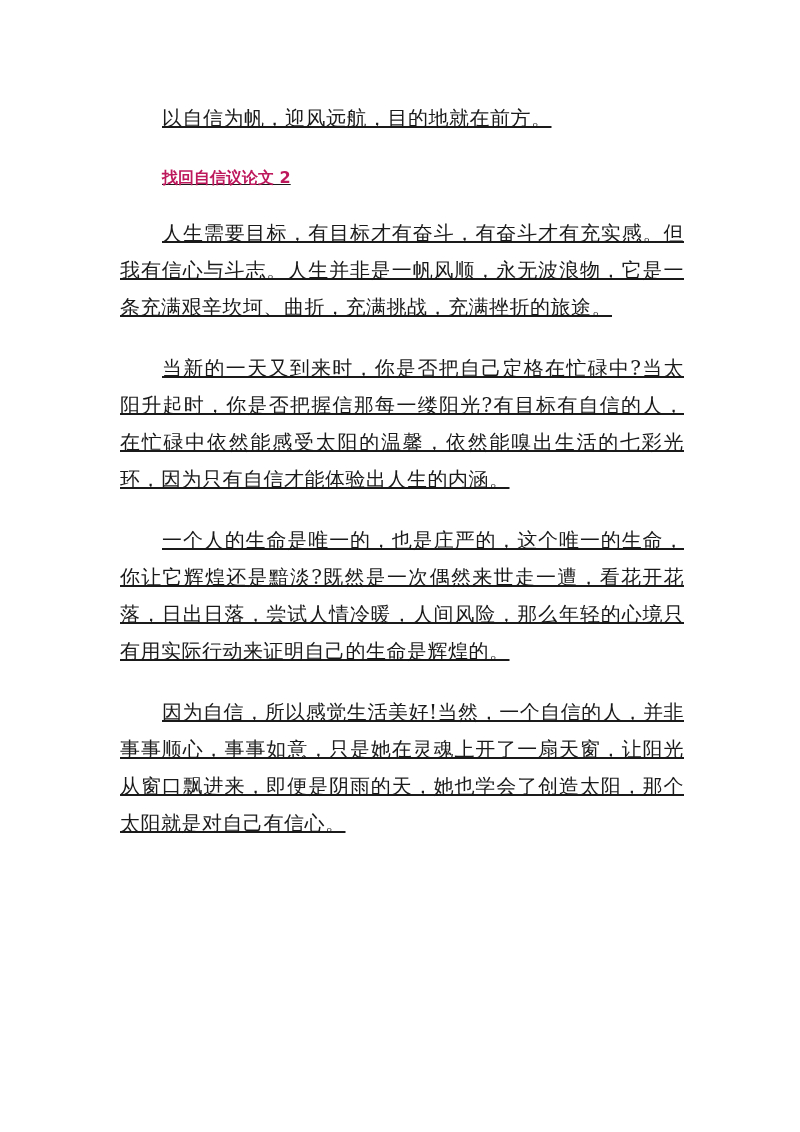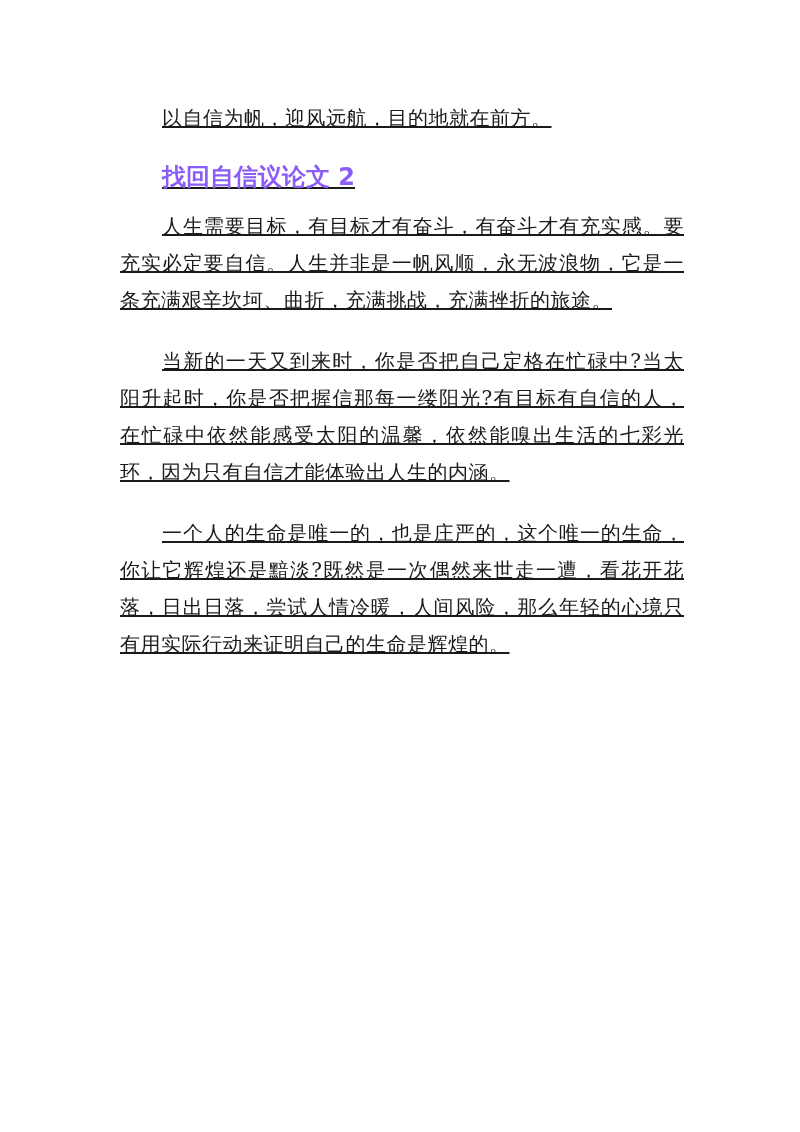--- a/index.html
+++ b/index.html
@@ -14,29 +14,30 @@
       font-size: 20px;
       line-height: 37px;
       letter-spacing: 0.5px;
       text-indent: 42px;
       margin: 0 0 24px 0;
       text-align: justify;
     }
     .heading {
       font-family: "DejaVu Sans", "Liberation Sans", sans-serif;
       font-weight: bold;
-      font-size: 24px;
-      color: #8b5cf6;
+      font-size: 16px;
+      color: #be185d;
       line-height: 37px;
-      margin: 0 0 12px 42px;
+      margin: 0 0 19px 42px;
     }
     .p0 { margin-bottom: 22px; }
   </style>
 </head>
 <body>
 
 <div class="page">
   <p class="para p0">以自信为帆，迎风远航，目的地就在前方。</p>
   <h2 class="heading">找回自信议论文 2</h2>
-  <p class="para">人生需要目标，有目标才有奋斗，有奋斗才有充实感。要充实必定要自信。人生并非是一帆风顺，永无波浪物，它是一条充满艰辛坎坷、曲折，充满挑战，充满挫折的旅途。</p>
+  <p class="para">人生需要目标，有目标才有奋斗，有奋斗才有充实感。但我有信心与斗志。人生并非是一帆风顺，永无波浪物，它是一条充满艰辛坎坷、曲折，充满挑战，充满挫折的旅途。</p>
   <p class="para">当新的一天又到来时，你是否把自己定格在忙碌中?当太阳升起时，你是否把握信那每一缕阳光?有目标有自信的人，在忙碌中依然能感受太阳的温馨，依然能嗅出生活的七彩光环，因为只有自信才能体验出人生的内涵。</p>
   <p class="para">一个人的生命是唯一的，也是庄严的，这个唯一的生命，你让它辉煌还是黯淡?既然是一次偶然来世走一遭，看花开花落，日出日落，尝试人情冷暖，人间风险，那么年轻的心境只有用实际行动来证明自己的生命是辉煌的。</p>
+  <p class="para">因为自信，所以感觉生活美好!当然，一个自信的人，并非事事顺心，事事如意，只是她在灵魂上开了一扇天窗，让阳光从窗口飘进来，即便是阴雨的天，她也学会了创造太阳，那个太阳就是对自己有信心。</p>
 </div>
 
 </body></html>

